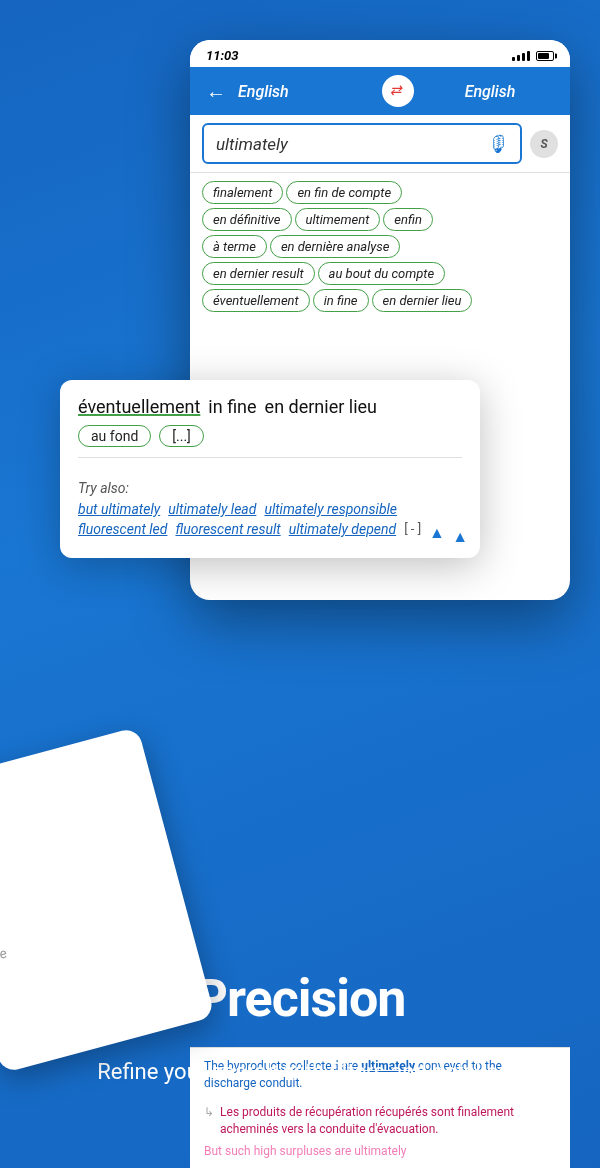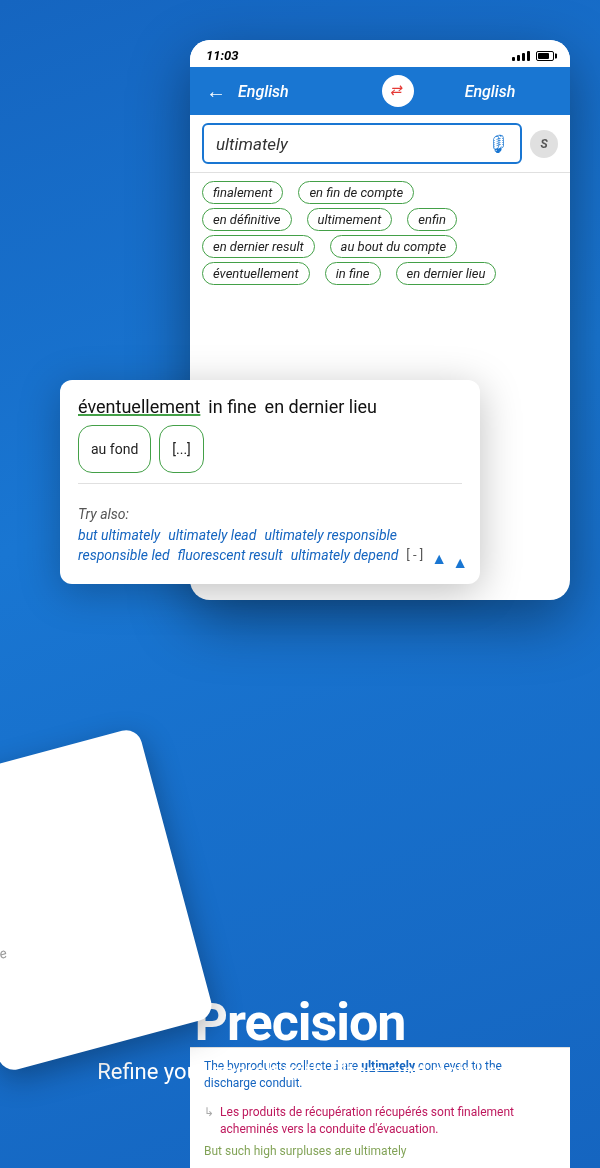--- a/index.html
+++ b/index.html
@@ -154,21 +154,21 @@
     }
 
     
     .chips-area {
       background: #fff;
       padding: 8px 12px;
     }
     .chip-row {
       display: flex;
       flex-wrap: wrap;
-      gap: 15px;
+      gap: 3px;
       margin-bottom: 4px;
     }
     .chip {
       border: 1.5px solid #43a047;
       border-radius: 16px;
       padding: 3px 10px;
       font-size: 13px;
       color: #222;
       white-space: nowrap;
       cursor: pointer;
@@ -203,21 +203,21 @@
     }
     .result-secondary {
       display: flex;
       gap: 8px;
       align-items: center;
       margin-bottom: 4px;
     }
     .chip-secondary {
       border: 1.5px solid #43a047;
       border-radius: 14px;
-      padding: 15px 12px;
+      padding: 2px 12px;
       font-size: 14px;
       color: #222;
       cursor: pointer;
     }
     .expand-up-btn {
       position: absolute;
       right: 12px;
       bottom: 12px;
       color: #1976d2;
       font-size: 16px;
@@ -237,20 +237,21 @@
     .try-also-links {
       display: flex;
       flex-wrap: wrap;
       gap: 4px 8px;
       margin-top: 4px;
     }
     .try-link {
       color: #1565c0;
       font-size: 14px;
       font-style: italic;
+      text-decoration: underline;
       cursor: pointer;
     }
     .expand-bracket {
       color: #555;
       font-size: 13px;
     }
     .expand-up-btn2 {
       float: right;
       color: #1976d2;
       font-size: 16px;
@@ -282,21 +283,21 @@
       margin-bottom: 13px;
     }
     .example-translation {
       display: flex;
       gap: 6px;
       align-items: flex-start;
       margin-bottom: 6px;
     }
     .arrow-right { color: #aaa; font-size: 12px; margin-top: 1px; }
     .example-fr { font-size: 12px; color: #be185d; line-height: 1.4; }
-    .example-partial { font-size: 12px; color: #4d7c0f; opacity: 0.7; }
+    .example-partial { font-size: 12px; color: #ec4899; opacity: 0.7; }
 
     
     .phone-bottom {
       position: absolute;
       top: 750px;
       left: -40px;
       width: 220px;
       height: 300px;
       background: #fff;
       border-radius: 16px;
@@ -318,21 +319,21 @@
       bottom: 80px;
       left: 0;
       right: 0;
       text-align: center;
       padding: 0 40px;
     }
     .precision-title {
       font-size: 52px;
       font-weight: 700;
       color: #fff;
-      margin-bottom: 4px;
+      margin-bottom: 28px;
       letter-spacing: -1px;
     }
     .precision-subtitle {
       font-size: 22px;
       color: #fff;
       line-height: 1.4;
       font-weight: 400;
       text-align: right;
     }
   </style>
@@ -377,20 +378,24 @@
     <div class="chip-row">
       <span class="chip">finalement</span>
       <span class="chip">en fin de compte</span>
     </div>
     <div class="chip-row">
       <span class="chip">en définitive</span>
       <span class="chip">ultimement</span>
       <span class="chip">enfin</span>
     </div>
     <div class="chip-row">
+      <span class="chip">à terme</span>
+      <span class="chip">en dernière analyse</span>
+    </div>
+    <div class="chip-row">
       <span class="chip">en dernier result</span>
       <span class="chip">au bout du compte</span>
     </div>
     <div class="chip-row">
       <span class="chip">éventuellement</span>
       <span class="chip">in fine</span>
       <span class="chip">en dernier lieu</span>
     </div>
   </div>
 
@@ -409,21 +414,21 @@
   </div>
 
   <hr class="divider-line">
 
   <div class="try-also-section">
     <span class="try-also-label">Try also:</span>
     <div class="try-also-links">
       <span class="try-link">but ultimately</span>
       <span class="try-link">ultimately lead</span>
       <span class="try-link">ultimately responsible</span>
-      <span class="try-link">responsible led</span>
+      <span class="try-link">fluorescent led</span>
       <span class="try-link">fluorescent result</span>
       <span class="try-link">ultimately depend</span>
       <span class="expand-bracket">[ - ]</span>
       <span class="expand-up-btn2">▲</span>
     </div>
   </div>
 </div>
 
 <div class="examples-section">
   <p class="example-text-blue">

